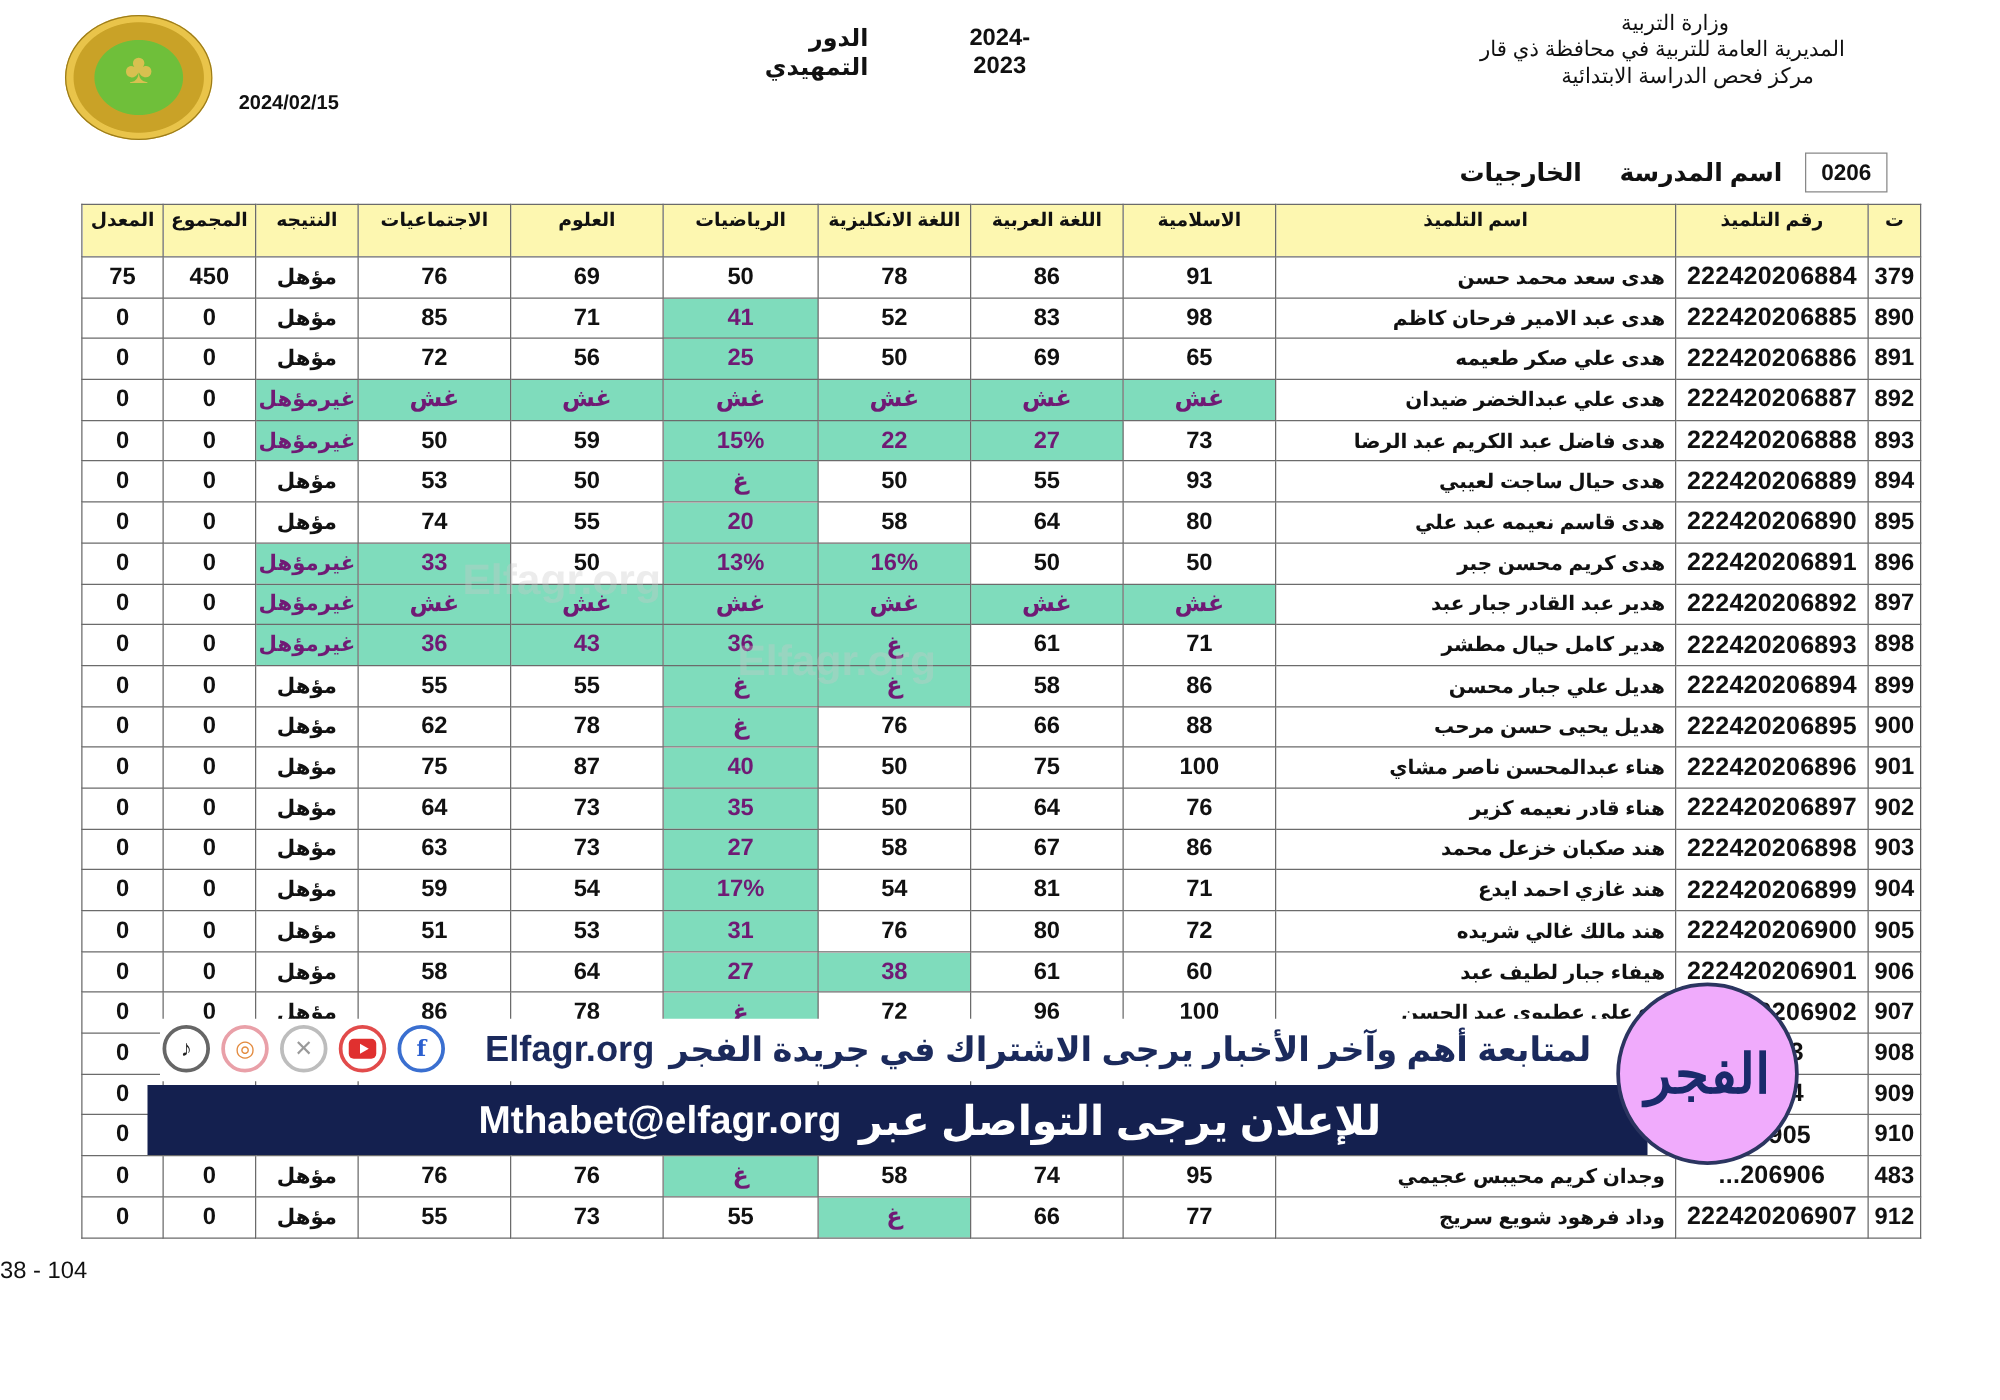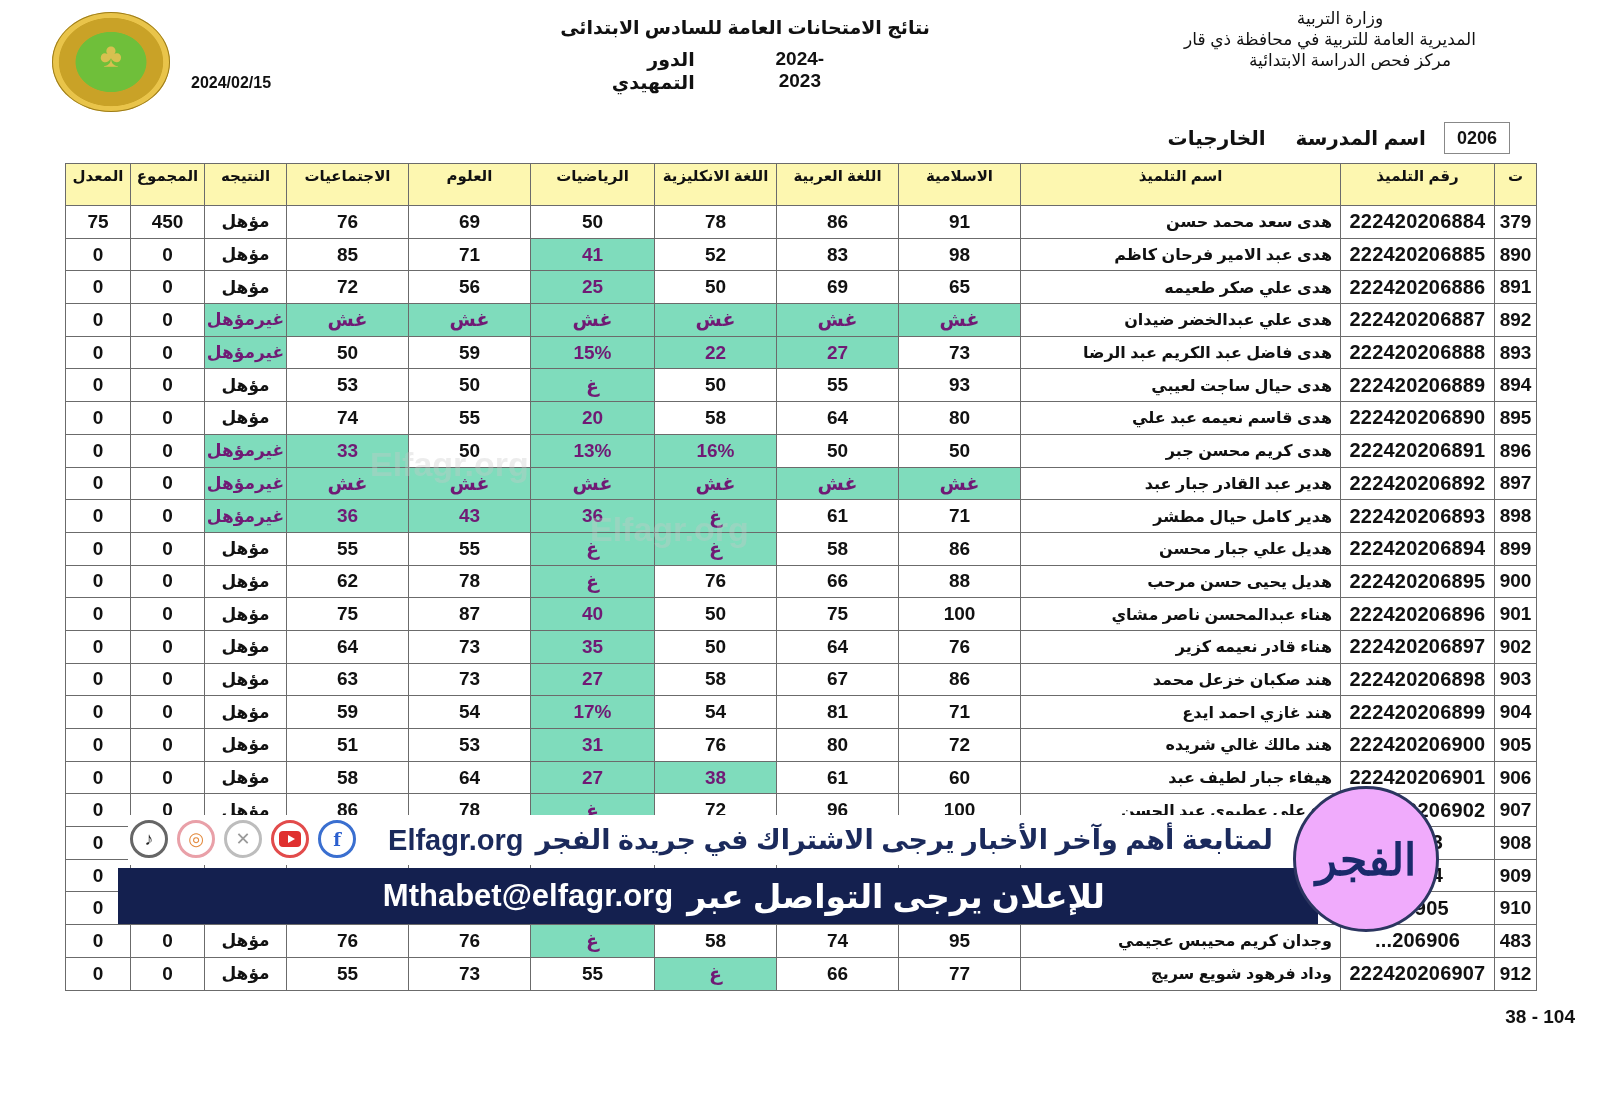--- a/index.html
+++ b/index.html
@@ -32,21 +32,21 @@
   .results-table { position: absolute; left: 65px; top: 163px; width: 1471px; border-collapse: collapse; table-layout: fixed; direction: ltr; }
   .results-table th, .results-table td { border: 1px solid #6b6b6b; text-align: center; font-weight: bold; overflow: hidden; white-space: nowrap; }
   .results-table th { background: #fdf7b0; height: 42px; font-size: 15px; vertical-align: top; padding-top: 3px; color: #111; direction: rtl; }
   .results-table td { height: 32.7px; font-size: 19px; color: #111; background: #fff; }
   .results-table td.name { text-align: right; direction: rtl; padding-right: 8px; font-size: 16px; }
   .results-table td.num { font-size: 20px; letter-spacing: 0.2px; }
   .results-table td.seq { font-size: 19px; }
   .results-table td.hl { background: #7fdcbc; color: #701a75; }
   .results-table td.txt { font-size: 17px; direction: rtl; }
 
-  .footer-page { position: absolute; left: 0; width: 1575px; top: 1006px; text-align: right; font-weight: bold; font-size: 19px; color: #111; }
+  .footer-page { position: absolute; left: 0; width: 1575px; top: 1006px; text-align: left; font-weight: normal; font-size: 19px; color: #111; }
 
   
   .banner-white { position: absolute; left: 128px; top: 815px; width: 1180px; height: 50px; background: #ffffff; }
   .banner-follow { position: absolute; left: 368px; top: 818px; width: 905px; height: 44px; display: flex; direction: rtl; align-items: center; justify-content: flex-start; font-weight: bold; font-size: 27px; color: #1b2a5c; }
   .banner-follow .site { direction: ltr; margin-right: 12px; font-size: 29px; }
   .social-icons { position: absolute; left: 130px; top: 820px; display: flex; gap: 9px; }
   .social-icons span { width: 38px; height: 38px; border-radius: 50%; display: flex; align-items: center; justify-content: center; font-weight: bold; font-size: 18px; background: #fff; }
   .ic-tiktok { border: 3px solid #666; color: #222; }
   .ic-insta { border: 3px solid #e9a0a8; color: #e38a3d; }
   .ic-x { border: 3px solid #bdbdbd; color: #9a9a9a; }
@@ -67,21 +67,20 @@
 </head>
 <body>
 
 <div class="ministry-block">
   <div class="l1">وزارة التربية</div>
   <div class="l2">المديرية العامة للتربية في محافظة ذي قار</div>
   <div class="l3">مركز فحص الدراسة الابتدائية</div>
 </div>
 
 <div class="title-block">
-  <div class="t1">نتائج الامتحانات  العامة للسادس الابتدائى</div>
   <div class="row2">
     <span class="year" style="order:1; margin-right:85px;text-align:center;">2024-2023</span>
     <span class="round" style="order:2; margin-left:0;">الدور التمهيدي</span>
   </div>
 </div>
 
 <div class="logo">
   <span class="palm">♣</span>
 </div>
 <div class="date">2024/02/15</div>

